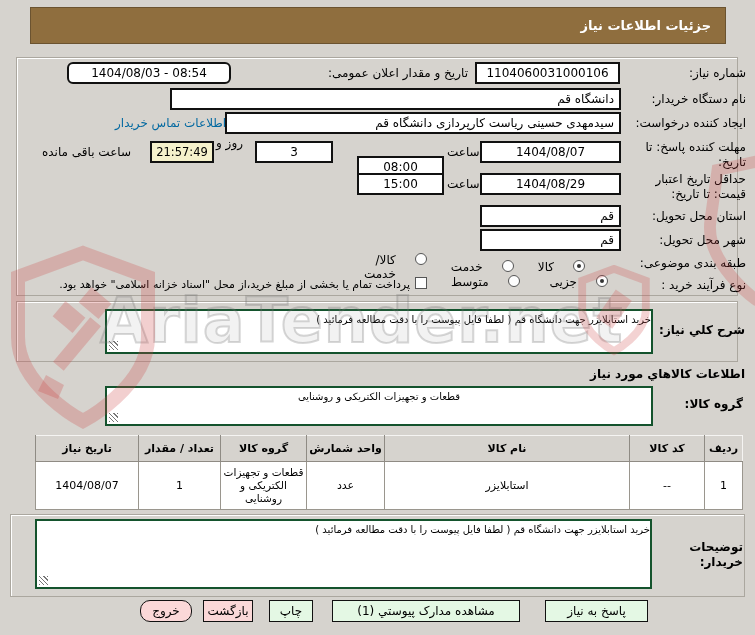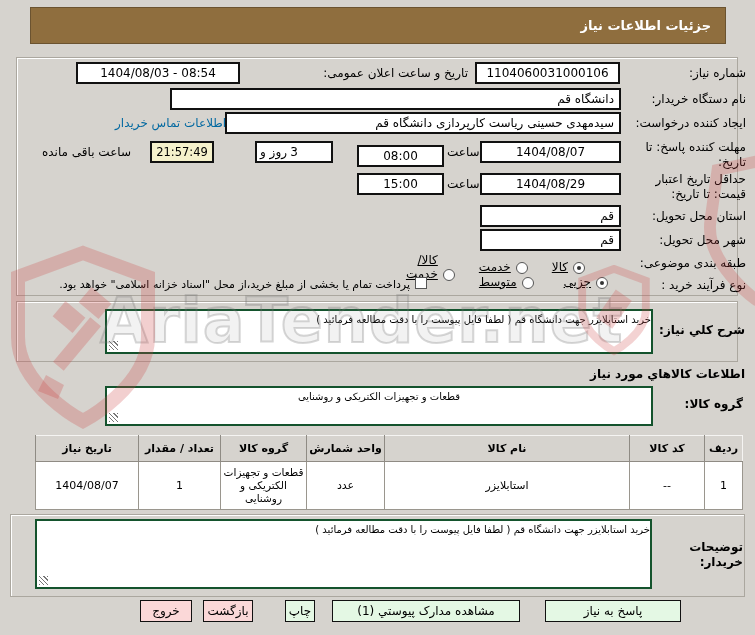--- a/index.html
+++ b/index.html
@@ -35,21 +35,21 @@
     font-size:10px; direction:rtl; text-align:right; padding:2px 0;
     line-height:1.4; overflow:hidden;
   }
   .resize-glyph {
     position:absolute; left:2px; bottom:2px; width:9px; height:9px;
     background:repeating-linear-gradient(45deg,#777 0 1px,transparent 1px 3px);
     pointer-events:none;
   }
   .link { color:#0369a1; cursor:pointer; }
   .radio-row { position:absolute; display:flex; direction:rtl; align-items:center; }
-  .opt { display:flex; align-items:flex-end; gap:5px; direction:rtl; cursor:pointer;text-decoration:underline; }
+  .opt { display:flex; align-items:flex-start; gap:19px; direction:rtl; cursor:pointer; }
   .radio {
     width:12px; height:12px; border-radius:50%;
     border:1px solid #555; background:#fdfdfd; position:relative; flex:0 0 auto;
   }
   .radio.sel::after {
     content:""; position:absolute; left:3px; top:3px; width:4px; height:4px;
     border-radius:50%; background:#333;
   }
   .checkbox {
     position:absolute; width:12px; height:12px; border:1px solid #555; background:#fdfdfd;
@@ -87,36 +87,36 @@
 <body>
 
 <div class="titlebar">
   <span>جزئیات اطلاعات نیاز</span>
 </div>
 
 <div class="panel" style="left:16px; top:57px; width:722px; height:239px;"></div>
 
 <div class="lbl" style="right:9px; top:66px;">شماره نیاز:</div>
 <div class="inp" style="left:475px; top:62px; width:145px; height:22px;">1104060031000106</div>
-<div class="lbl" style="right:287px; top:66px;">تاریخ و ساعت اعلان عمومی:</div>
-<div class="inp" style="left:76px; top:62px; width:164px; height:22px;">1404/08/03 - 08:54</div>
+<div class="lbl" style="right:287px; top:66px;">تاریخ و مقدار اعلان عمومی:</div>
+<div class="inp" style="left:67px; top:62px; width:164px; height:22px;border-radius:6px;">1404/08/03 - 08:54</div>
 
 <div class="lbl" style="right:9px; top:92px;">نام دستگاه خریدار:</div>
 <div class="inp rtl" style="left:170px; top:88px; width:451px; height:22px;">دانشگاه قم</div>
 
 <div class="lbl" style="right:9px; top:116px;">ایجاد کننده درخواست:</div>
 <div class="inp rtl" style="left:225px; top:112px; width:396px; height:22px;">سیدمهدی حسینی ریاست کارپردازی دانشگاه قم</div>
 <div class="lbl link" style="left:115px; top:116px;">اطلاعات تماس خریدار</div>
 
 <div class="lbl wrap" style="right:9px; top:140px; width:118px;">مهلت کننده پاسخ: تا تاریخ:</div>
 <div class="inp" style="left:480px; top:141px; width:141px; height:22px;">1404/08/07</div>
 <div class="lbl" style="left:447px; top:145px;">ساعت</div>
-<div class="inp" style="left:357px; top:145px; width:87px; height:22px;">08:00</div>
+<div class="inp" style="left:357px; top:156px; width:87px; height:22px;">08:00</div>
 <div class="inp" style="left:255px; top:141px; width:78px; height:22px;">3</div>
-<div class="lbl" style="left:216px; top:145px;margin-left:44px;">روز و</div>
+<div class="lbl" style="left:216px; top:136px;">روز و</div>
 <div class="inp yellow" style="left:150px; top:141px; width:64px; height:22px; font-size:11.5px;">21:57:49</div>
 <div class="lbl" style="left:42px; top:145px;">ساعت باقی مانده</div>
 
 <div class="lbl wrap" style="right:9px; top:172px; width:118px;">حداقل تاریخ اعتبار قیمت: تا تاریخ:</div>
 <div class="inp" style="left:480px; top:173px; width:141px; height:22px;">1404/08/29</div>
 <div class="lbl" style="left:447px; top:177px;">ساعت</div>
 <div class="inp" style="left:357px; top:173px; width:87px; height:22px;">15:00</div>
 
 <div class="lbl" style="right:9px; top:209px;">استان محل تحویل:</div>
 <div class="inp rtl" style="left:480px; top:205px; width:141px; height:22px;">قم</div>
@@ -201,25 +201,25 @@
   </tbody>
 </table>
 
 <div class="panel" style="left:10px; top:514px; width:735px; height:83px;"></div>
 <div class="lbl b wrap" style="right:12px; top:540px; width:78px;">توضیحات خریدار:</div>
 <div class="txtarea" style="left:35px; top:519px; width:617px; height:70px;">
   <span>خرید استابلایزر جهت دانشگاه قم ( لطفا فایل پیوست را با دقت مطالعه فرمائید )</span>
   <span class="resize-glyph"></span>
 </div>
 
-<div class="btn green" style="left:545px; top:600px; width:136px;">پاسخ به نیاز</div>
+<div class="btn green" style="left:545px; top:600px; width:103px;">پاسخ به نیاز</div>
 <div class="btn green" style="left:332px; top:600px; width:188px;">مشاهده مدارک پیوستي (1)</div>
-<div class="btn green" style="left:285px; top:600px; width:30px;">چاپ</div>
+<div class="btn green" style="left:269px; top:600px; width:44px;">چاپ</div>
 <div class="btn pink" style="left:203px; top:600px; width:50px;">بازگشت</div>
-<div class="btn pink" style="left:140px; top:600px; width:52px;">خروج</div>
+<div class="btn pink" style="left:140px; top:600px; width:52px;border-radius:10px;">خروج</div>
 
 <div class="wm wm-text">AriaTender.net</div>
 <svg class="wm" style="left:8px; top:245px;" width="150" height="188" viewBox="0 0 150 188">
   <g stroke="#cc4444" stroke-width="14" fill="none" opacity="0.26">
     <path d="M75 8 L140 32 V92 C140 142 75 176 75 176 C75 176 10 142 10 92 V32 Z"></path>
   </g>
   <g fill="#cc4444" opacity="0.26">
     <rect x="48" y="62" width="26" height="20" transform="rotate(40 61 72)"></rect>
     <rect x="74" y="48" width="26" height="20" transform="rotate(40 87 58)"></rect>
     <rect x="62" y="70" width="14" height="58" transform="rotate(40 69 99)"></rect>

